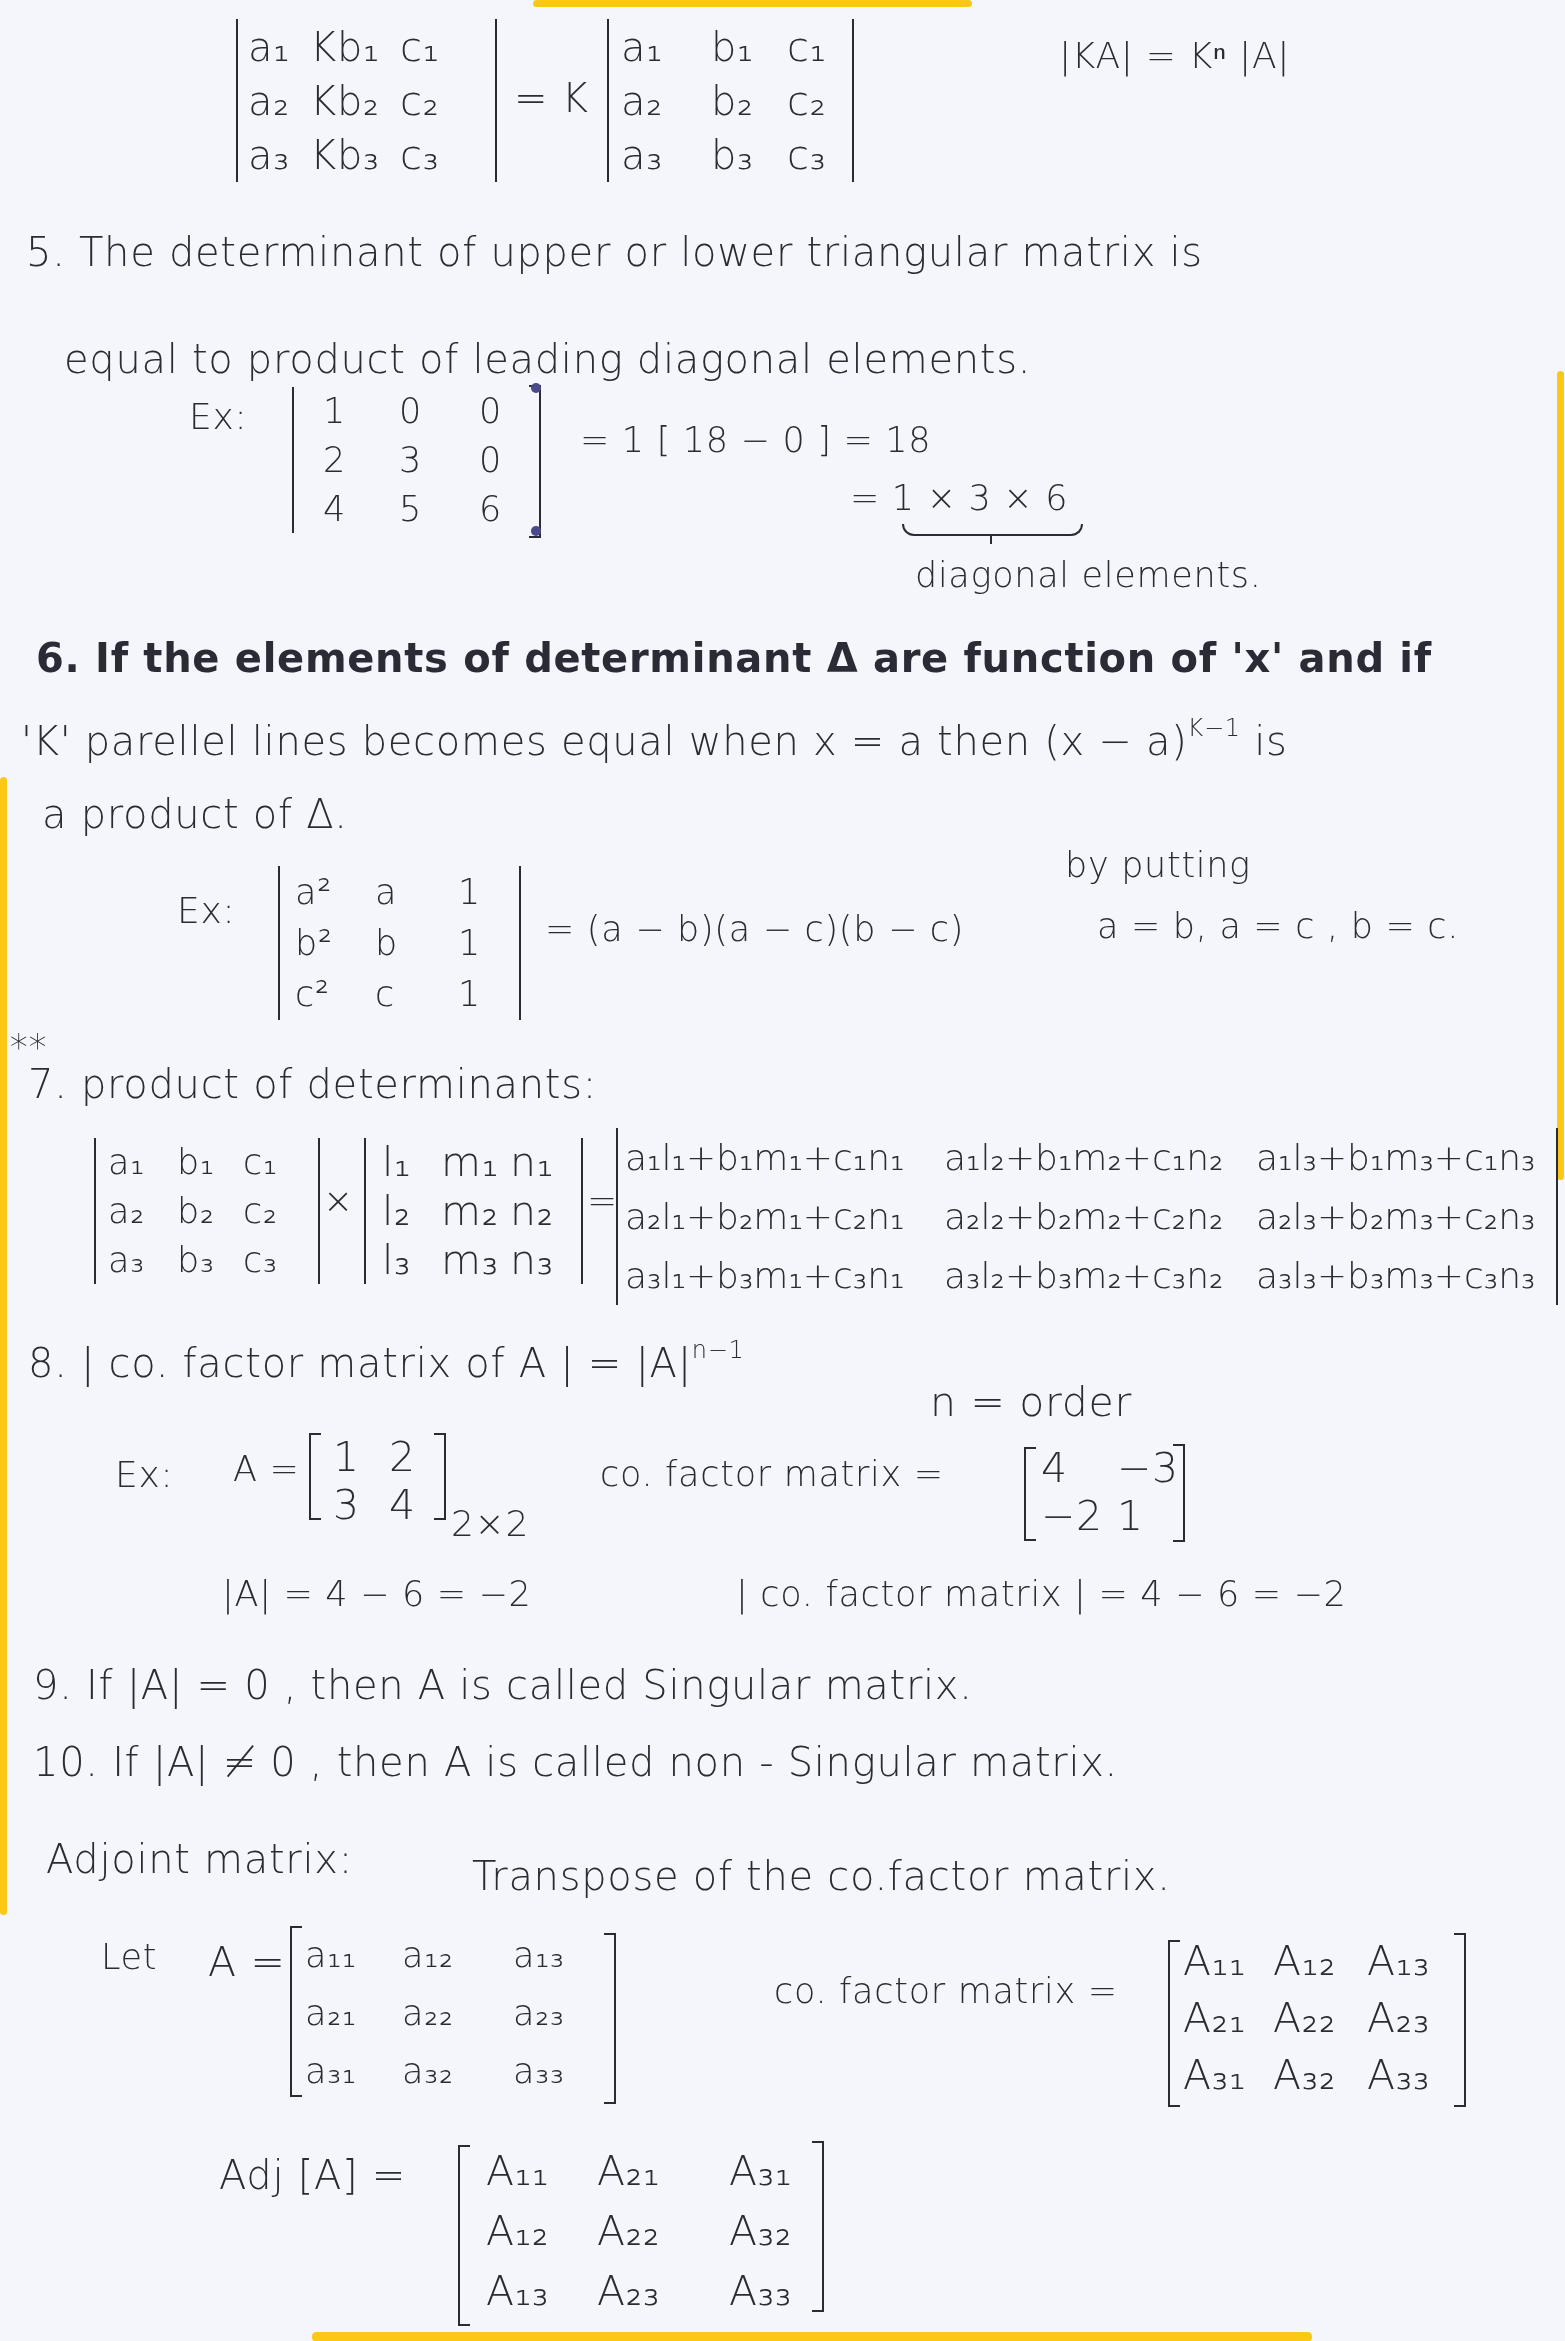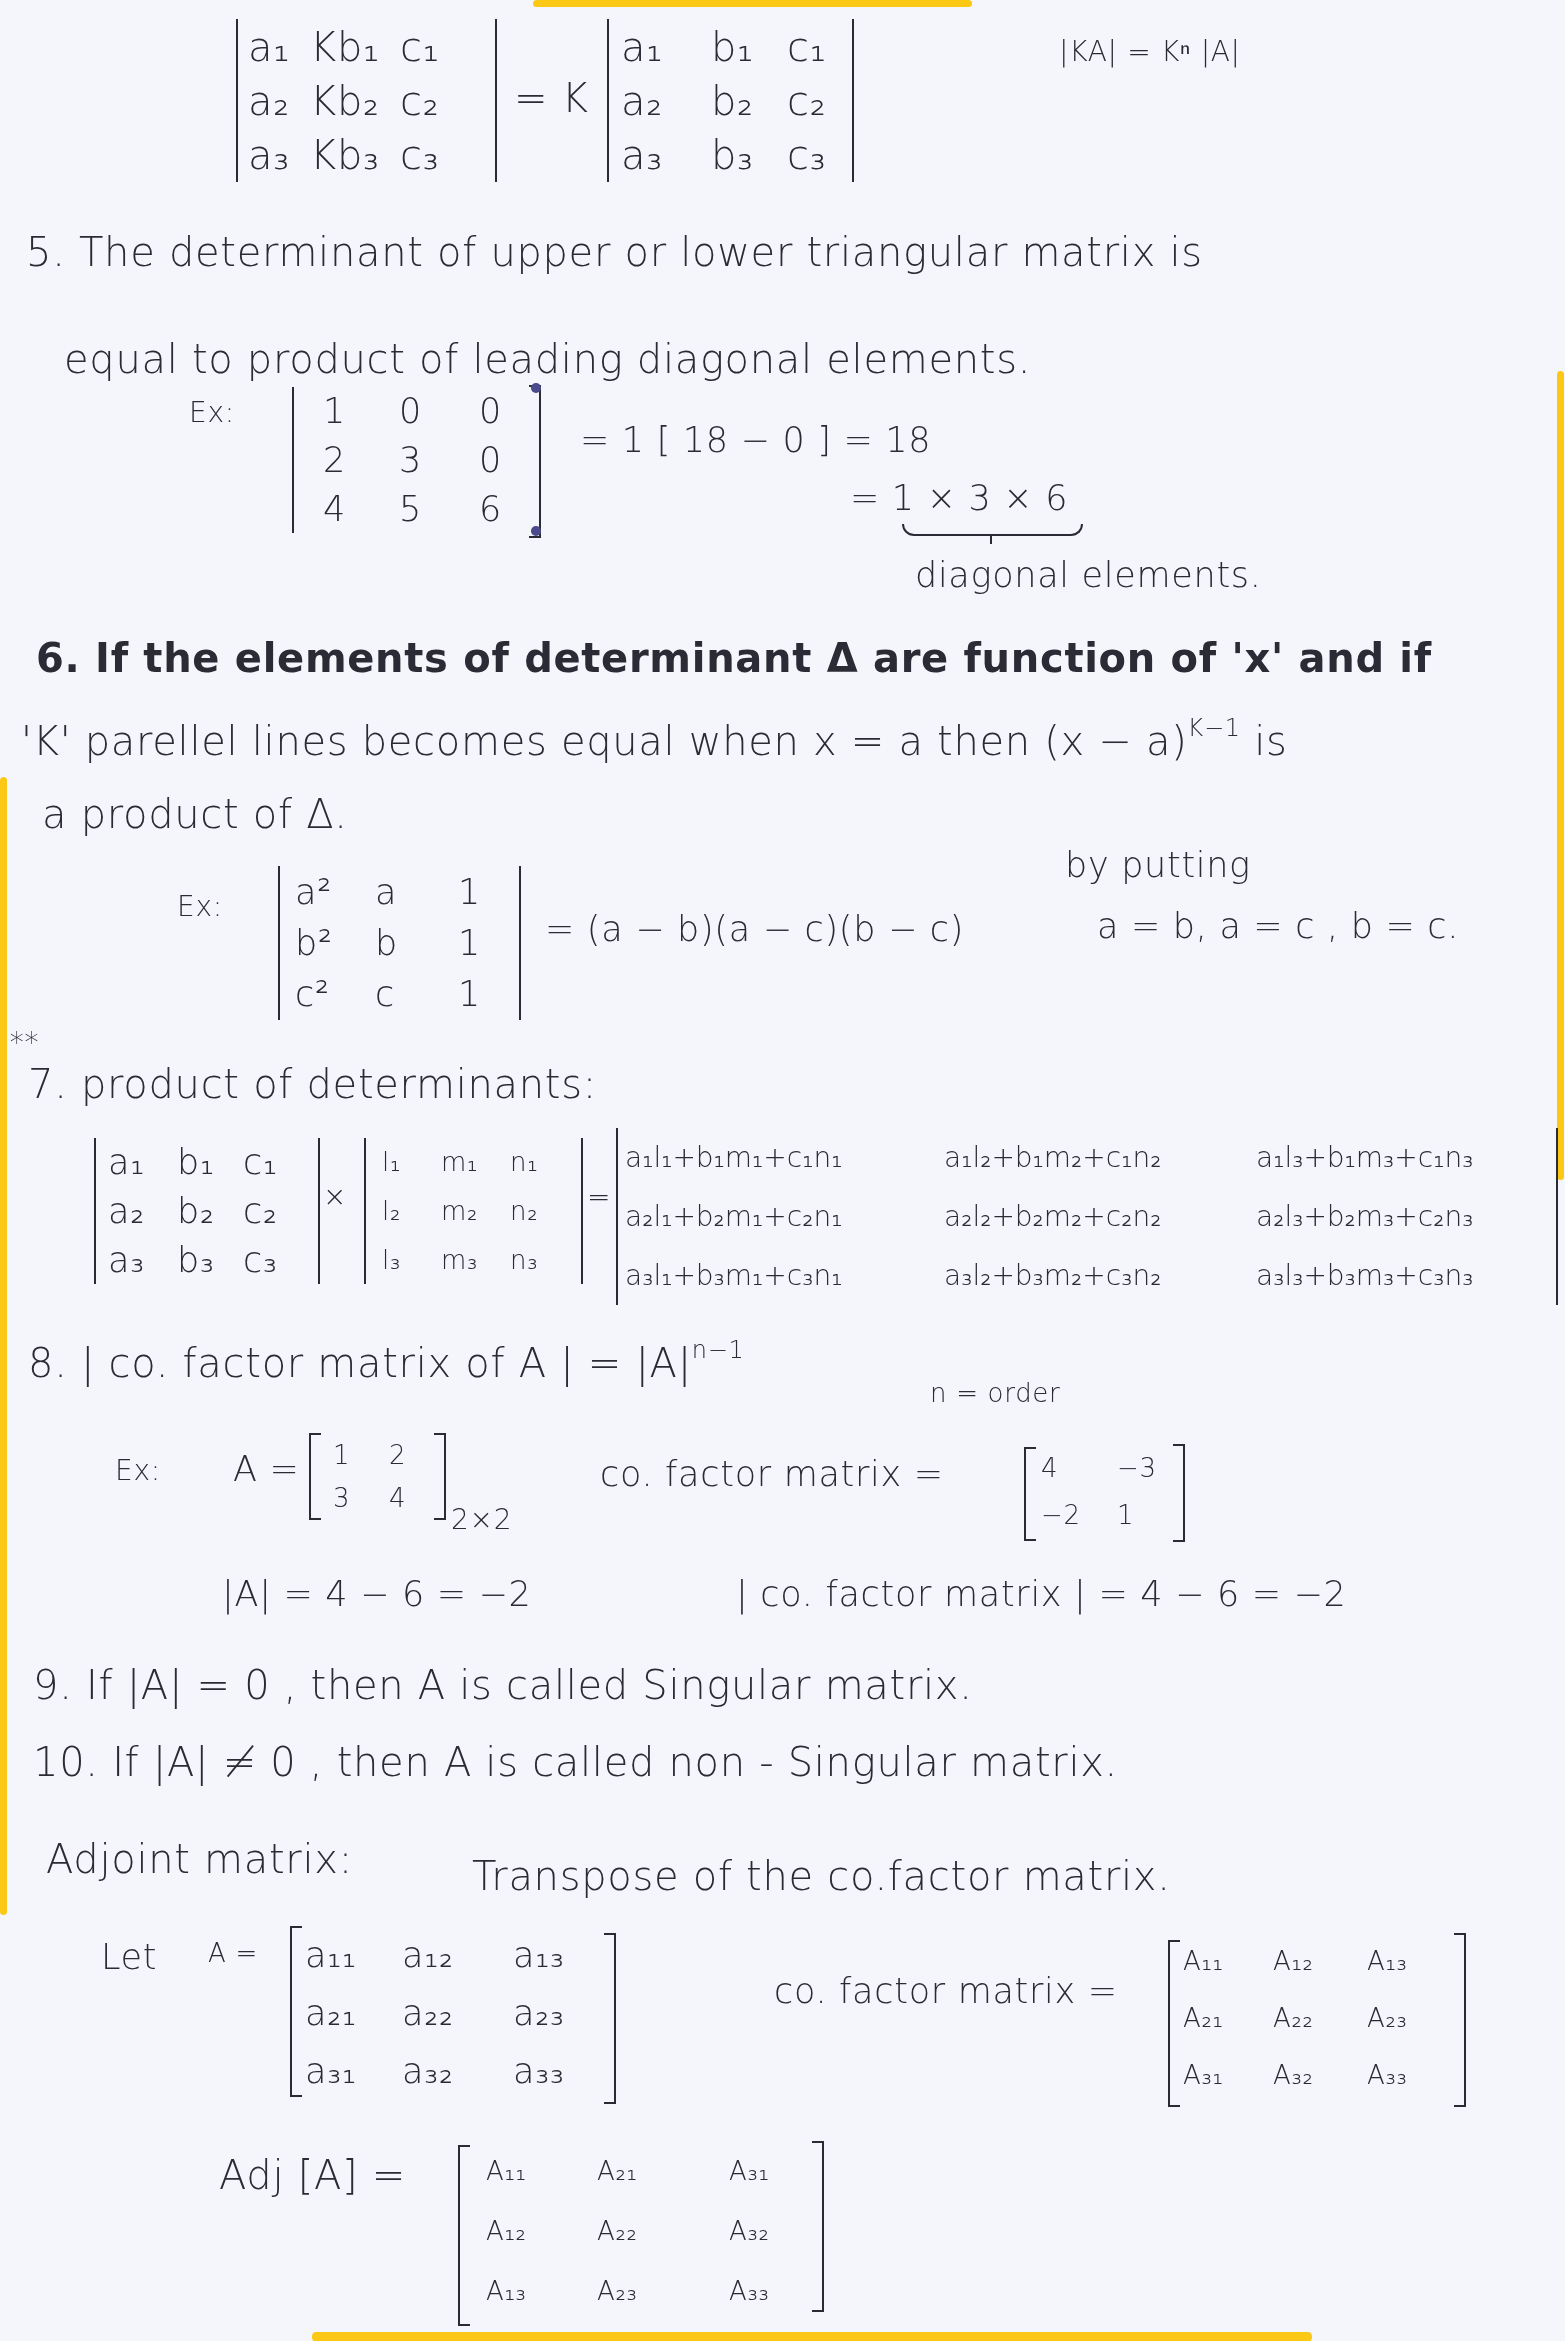--- a/index.html
+++ b/index.html
@@ -5,22 +5,22 @@
   html, body { margin:0; padding:0; }
   body {
     width:1565px; height:2342px; position:relative; overflow:hidden;
     background:#f5f6fc;
     color:#2a2a33;
     font-family:"DejaVu Sans", sans-serif;
   }
   .hand { position:absolute; font-family:"DejaVu Sans", sans-serif; font-weight:200; color:#2b2b35; white-space:nowrap; letter-spacing:0.7px; }
   .t56 { font-size:40px; }
   .t50 { font-size:35px; }
-  .t46 { font-size:26px; }
-  .t40 { font-size:28px; }
+  .t46 { font-size:41px; }
+  .t40 { font-size:36px; }
   .bar { position:absolute; background:#fbc816; border-radius:4.2px; }
   .det { position:absolute; border-left:2.1px solid #2b2b35; border-right:2.1px solid #2b2b35; }
   .brk-l { position:absolute; border-left:2.1px solid #2b2b35; border-top:2.1px solid #2b2b35; border-bottom:2.1px solid #2b2b35; width:9.7px; }
   .brk-r { position:absolute; border-right:2.1px solid #2b2b35; border-top:2.1px solid #2b2b35; border-bottom:2.1px solid #2b2b35; width:9.7px; }
   .grid { position:absolute; display:grid; align-items:center; justify-items:start; font-weight:200; color:#2b2b35; letter-spacing:0.7px; }
   .grid span { white-space:nowrap; }
   sup.s { font-size:0.6em; vertical-align:0.8em; }
   .underline { text-decoration-thickness:2.1px; text-underline-offset:7px;margin-left:20px; }
   .brace { position:absolute; border-bottom:2.1px solid #2b2b35; border-left:2.1px solid #2b2b35; border-right:2.1px solid #2b2b35; border-radius:0 0 12.5px 12.5px; height:9.7px; }
   .brace-tip { position:absolute; width:2.1px; height:9.7px; background:#2b2b35; }

